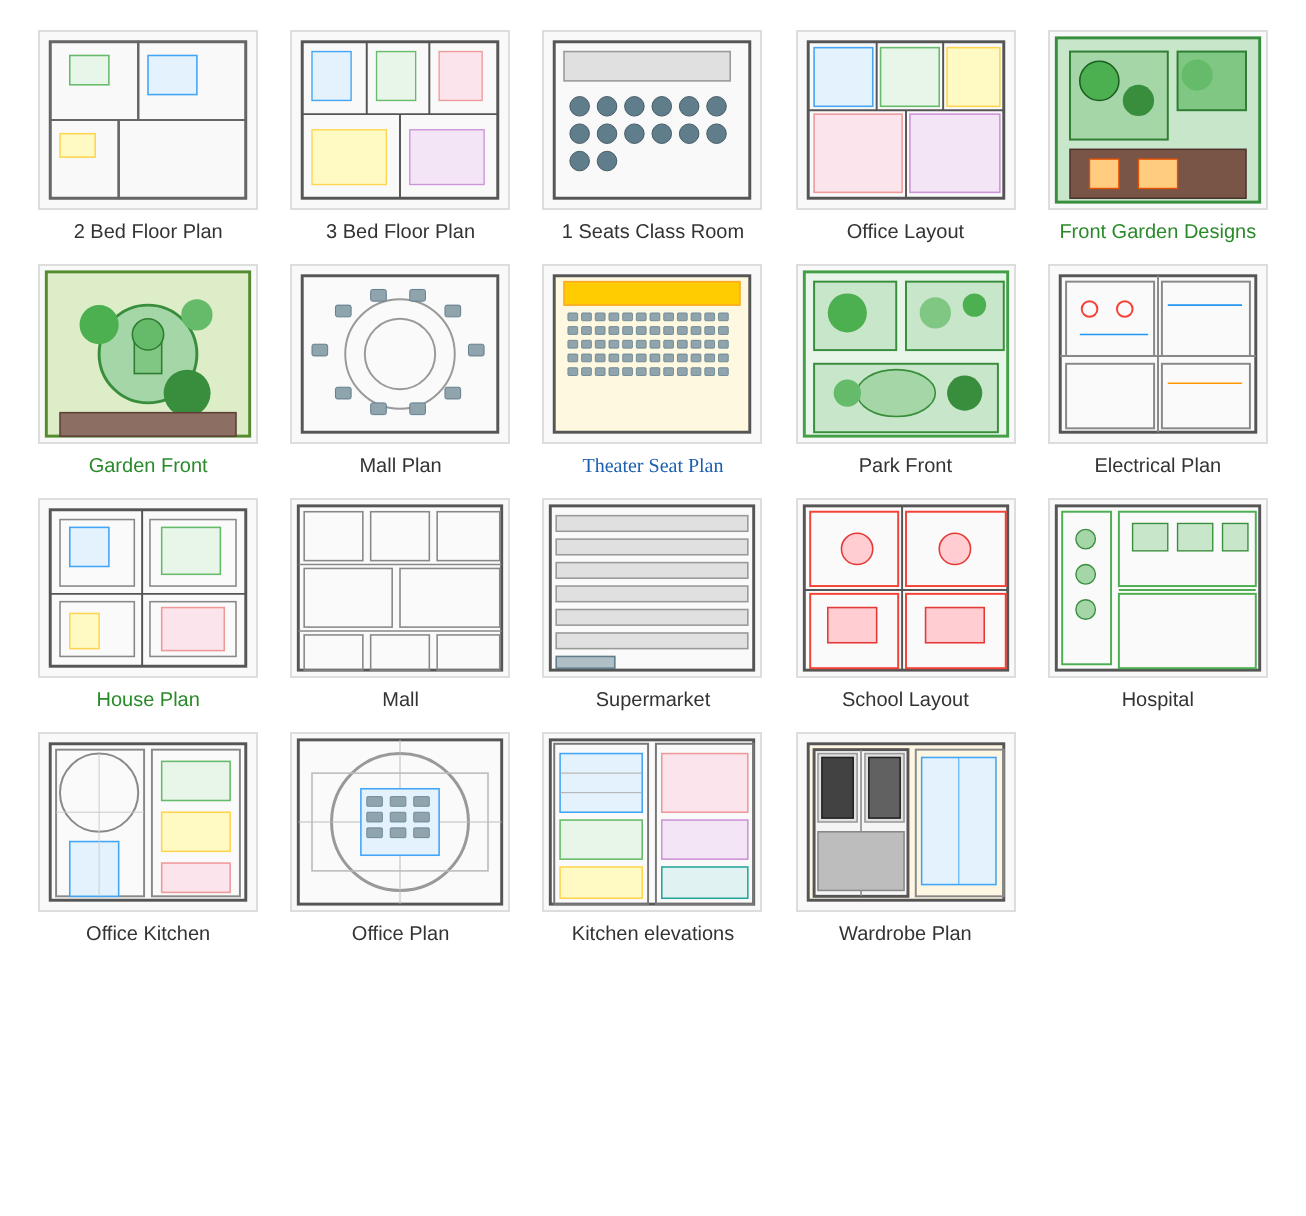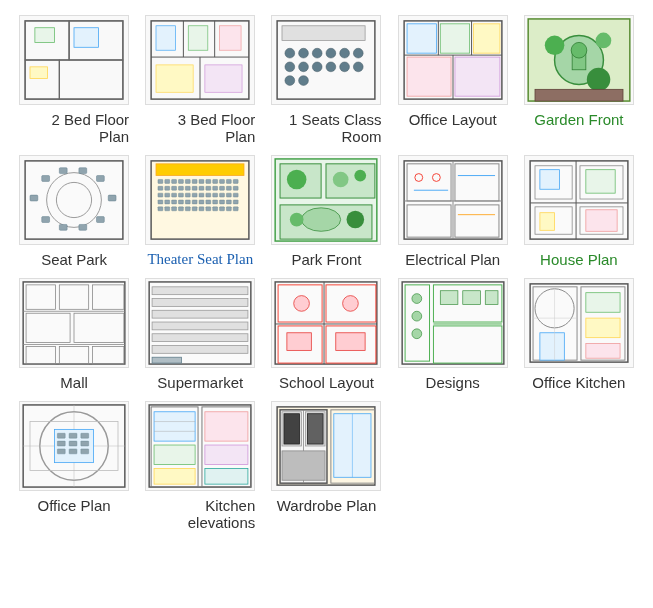--- a/index.html
+++ b/index.html
@@ -31,22 +31,22 @@
       justify-content: center;
       overflow: hidden;
       position: relative;
     }
     .thumbnail svg {
       width: 100%;
       height: 100%;
     }
     .label {
       margin-top: 6px;
-      font-size: 15px;
-      text-align: right;
+      font-size: 10px;
+      text-align: left;
       color: #333;
       max-width: 110px;
     }
     .label.green { color: #2a8a2a; }
     .label.blue { color: #1a5fb0; font-family: Liberation Serif, serif; }
   </style>
 </head>
 <body>
 
 <div class="grid">
@@ -123,20 +123,36 @@
       <line x1="40" y1="5" x2="40" y2="40" stroke="#555" stroke-width="1"></line>
       <line x1="74" y1="5" x2="74" y2="40" stroke="#555" stroke-width="1"></line>
       <line x1="55" y1="40" x2="55" y2="85" stroke="#555" stroke-width="1"></line>
     </svg>
       </div>
       <div class="label">Office Layout</div>
     </div>
     <div class="item">
       <div class="thumbnail">
         <svg viewBox="0 0 110 90" xmlns="http://www.w3.org/2000/svg">
+      <rect x="3" y="3" width="104" height="84" fill="#c8e6c9" stroke="#388e3c" stroke-width="1.5"></rect>
+      <rect x="10" y="10" width="50" height="45" fill="#a5d6a7" stroke="#2e7d32" stroke-width="1"></rect>
+      <rect x="65" y="10" width="35" height="30" fill="#81c784" stroke="#2e7d32" stroke-width="1"></rect>
+      <circle cx="25" cy="25" r="10" fill="#4caf50" stroke="#1b5e20" stroke-width="0.8"></circle>
+      <circle cx="45" cy="35" r="8" fill="#388e3c"></circle>
+      <circle cx="75" cy="22" r="8" fill="#66bb6a"></circle>
+      <rect x="10" y="60" width="90" height="25" fill="#795548" stroke="#4e342e" stroke-width="0.8"></rect>
+      <rect x="20" y="65" width="15" height="15" fill="#ffcc80" stroke="#e65100" stroke-width="0.7"></rect>
+      <rect x="45" y="65" width="20" height="15" fill="#ffcc80" stroke="#e65100" stroke-width="0.7"></rect>
+    </svg>
+      </div>
+      <div class="label green">Front Garden Designs</div>
+    </div>
+    <div class="item">
+      <div class="thumbnail">
+        <svg viewBox="0 0 110 90" xmlns="http://www.w3.org/2000/svg">
       <rect x="3" y="3" width="104" height="84" fill="#dcedc8" stroke="#558b2f" stroke-width="1.5"></rect>
       <circle cx="55" cy="45" r="25" fill="#a5d6a7" stroke="#388e3c" stroke-width="1.5"></circle>
       <circle cx="30" cy="30" r="10" fill="#4caf50"></circle>
       <circle cx="80" cy="25" r="8" fill="#66bb6a"></circle>
       <circle cx="75" cy="65" r="12" fill="#388e3c"></circle>
       <rect x="48" y="35" width="14" height="20" fill="#81c784" stroke="#2e7d32" stroke-width="0.8"></rect>
       <circle cx="55" cy="35" r="8" fill="#66bb6a" stroke="#2e7d32" stroke-width="0.8"></circle>
       <rect x="10" y="75" width="90" height="12" fill="#8d6e63" stroke="#5d4037" stroke-width="0.8"></rect>
     </svg>
       </div>
@@ -155,21 +171,21 @@
         <rect x="78" y="20" width="8" height="6" rx="1"></rect>
         <rect x="22" y="62" width="8" height="6" rx="1"></rect>
         <rect x="40" y="70" width="8" height="6" rx="1"></rect>
         <rect x="60" y="70" width="8" height="6" rx="1"></rect>
         <rect x="78" y="62" width="8" height="6" rx="1"></rect>
         <rect x="10" y="40" width="8" height="6" rx="1"></rect>
         <rect x="90" y="40" width="8" height="6" rx="1"></rect>
       </g>
     </svg>
       </div>
-      <div class="label">Seat Park</div>
+      <div class="label">Mall Plan</div>
     </div>
     <div class="item">
       <div class="thumbnail">
         <svg viewBox="0 0 110 90" xmlns="http://www.w3.org/2000/svg">
       <rect x="5" y="5" width="100" height="80" fill="#fff8e1" stroke="#555" stroke-width="1.5"></rect>
       <rect x="10" y="8" width="90" height="12" fill="#ffcc02" stroke="#f9a825" stroke-width="0.8"></rect>
       <g fill="#90a4ae" stroke="#607d8b" stroke-width="0.4">
         <rect x="12" y="24" width="5" height="4" rx="0.5"></rect>
         <rect x="19" y="24" width="5" height="4" rx="0.5"></rect>
         <rect x="26" y="24" width="5" height="4" rx="0.5"></rect>
@@ -349,21 +365,21 @@
       <rect x="35" y="48" width="70" height="38" fill="none" stroke="#4caf50" stroke-width="1"></rect>
       <line x1="105" y1="46" x2="35" y2="46" stroke="#4caf50" stroke-width="1"></line>
       <circle cx="18" cy="20" r="5" fill="#a5d6a7" stroke="#388e3c" stroke-width="0.7"></circle>
       <circle cx="18" cy="38" r="5" fill="#a5d6a7" stroke="#388e3c" stroke-width="0.7"></circle>
       <circle cx="18" cy="56" r="5" fill="#a5d6a7" stroke="#388e3c" stroke-width="0.7"></circle>
       <rect x="42" y="12" width="18" height="14" fill="#c8e6c9" stroke="#388e3c" stroke-width="0.7"></rect>
       <rect x="65" y="12" width="18" height="14" fill="#c8e6c9" stroke="#388e3c" stroke-width="0.7"></rect>
       <rect x="88" y="12" width="13" height="14" fill="#c8e6c9" stroke="#388e3c" stroke-width="0.7"></rect>
     </svg>
       </div>
-      <div class="label">Designs</div>
+      <div class="label">Hospital</div>
     </div>
     <div class="item">
       <div class="thumbnail">
         <svg viewBox="0 0 110 90" xmlns="http://www.w3.org/2000/svg">
       <rect x="5" y="5" width="100" height="80" fill="#fafafa" stroke="#555" stroke-width="1.5"></rect>
       <rect x="8" y="8" width="45" height="75" fill="none" stroke="#888" stroke-width="1"></rect>
       <rect x="57" y="8" width="45" height="75" fill="none" stroke="#888" stroke-width="1"></rect>
       <circle cx="30" cy="30" r="20" fill="none" stroke="#888" stroke-width="1"></circle>
       <rect x="15" y="55" width="25" height="28" fill="#e3f2fd" stroke="#42a5f5" stroke-width="0.8"></rect>
       <line x1="30" y1="10" x2="30" y2="83" stroke="#ccc" stroke-width="0.5"></line>

